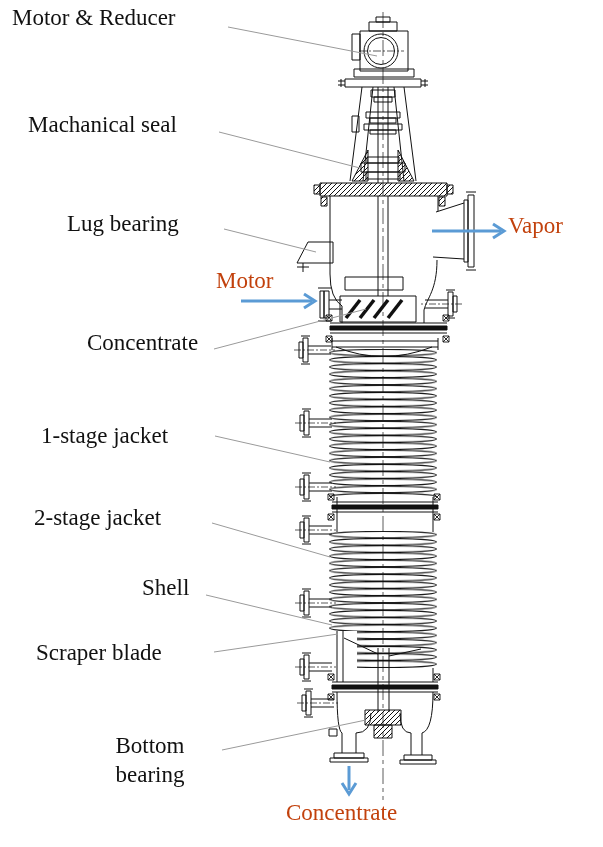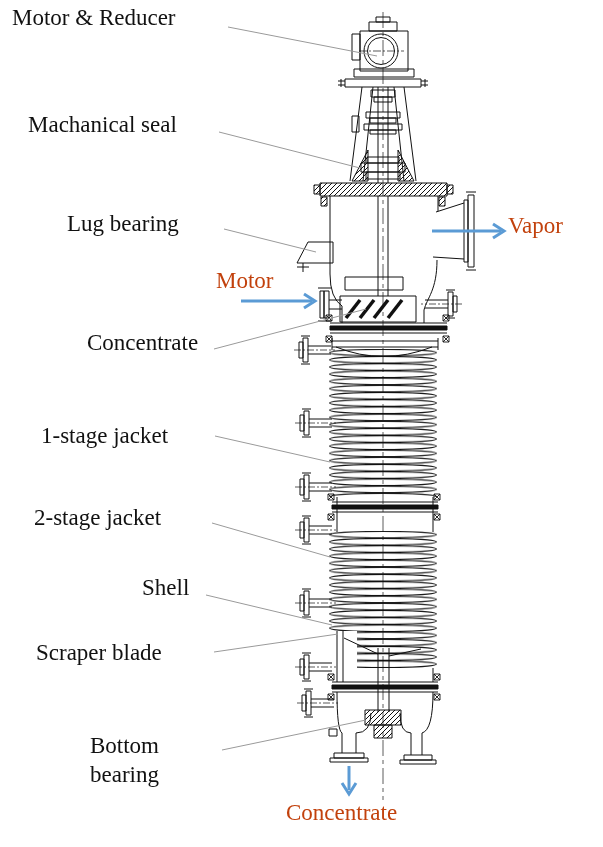--- a/index.html
+++ b/index.html
@@ -1,20 +1,20 @@
 <!DOCTYPE html>
 <html><head>
 <meta charset="utf-8">
 <style>
   html,body{margin:0;padding:0;background:#fff;}
   body{width:603px;height:847px;position:relative;overflow:hidden;
        font-family:"Liberation Sans",sans-serif;}
   .lbl{position:absolute;font-size:23px;color:#111;white-space:nowrap;line-height:1.15;font-family:Liberation Serif, serif;}
   .blue{color:#c2410c;}
-  #bearing-lbl{white-space:normal;text-align:left;width:120px;line-height:1.28;}
+  #bearing-lbl{white-space:normal;text-align:center;width:120px;line-height:1.28;}
   svg{position:absolute;left:0;top:0;}
   svg *{vector-effect:non-scaling-stroke;}
 </style>
 </head>
 <body>
 
 <svg width="603" height="847" viewBox="0 0 603 847">
   <defs>
     <pattern id="hatch" width="5" height="5" patternUnits="userSpaceOnUse">
       <path d="M0,5 L5,0" stroke="#111" stroke-width="1"></path>

